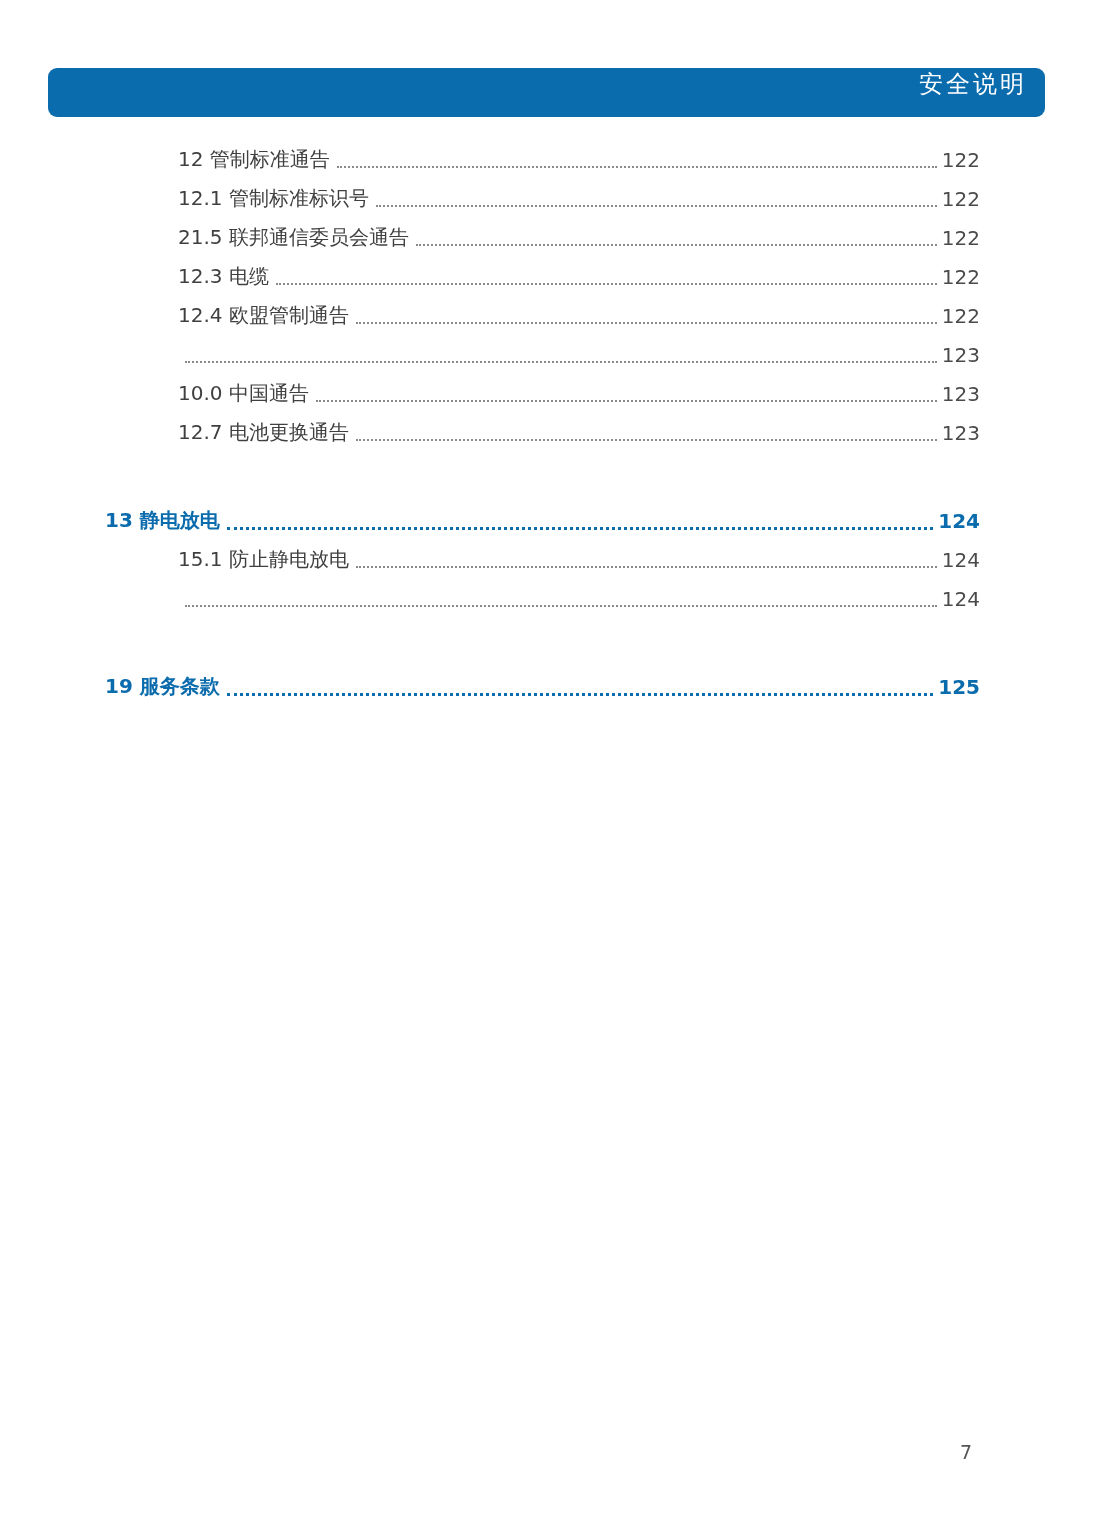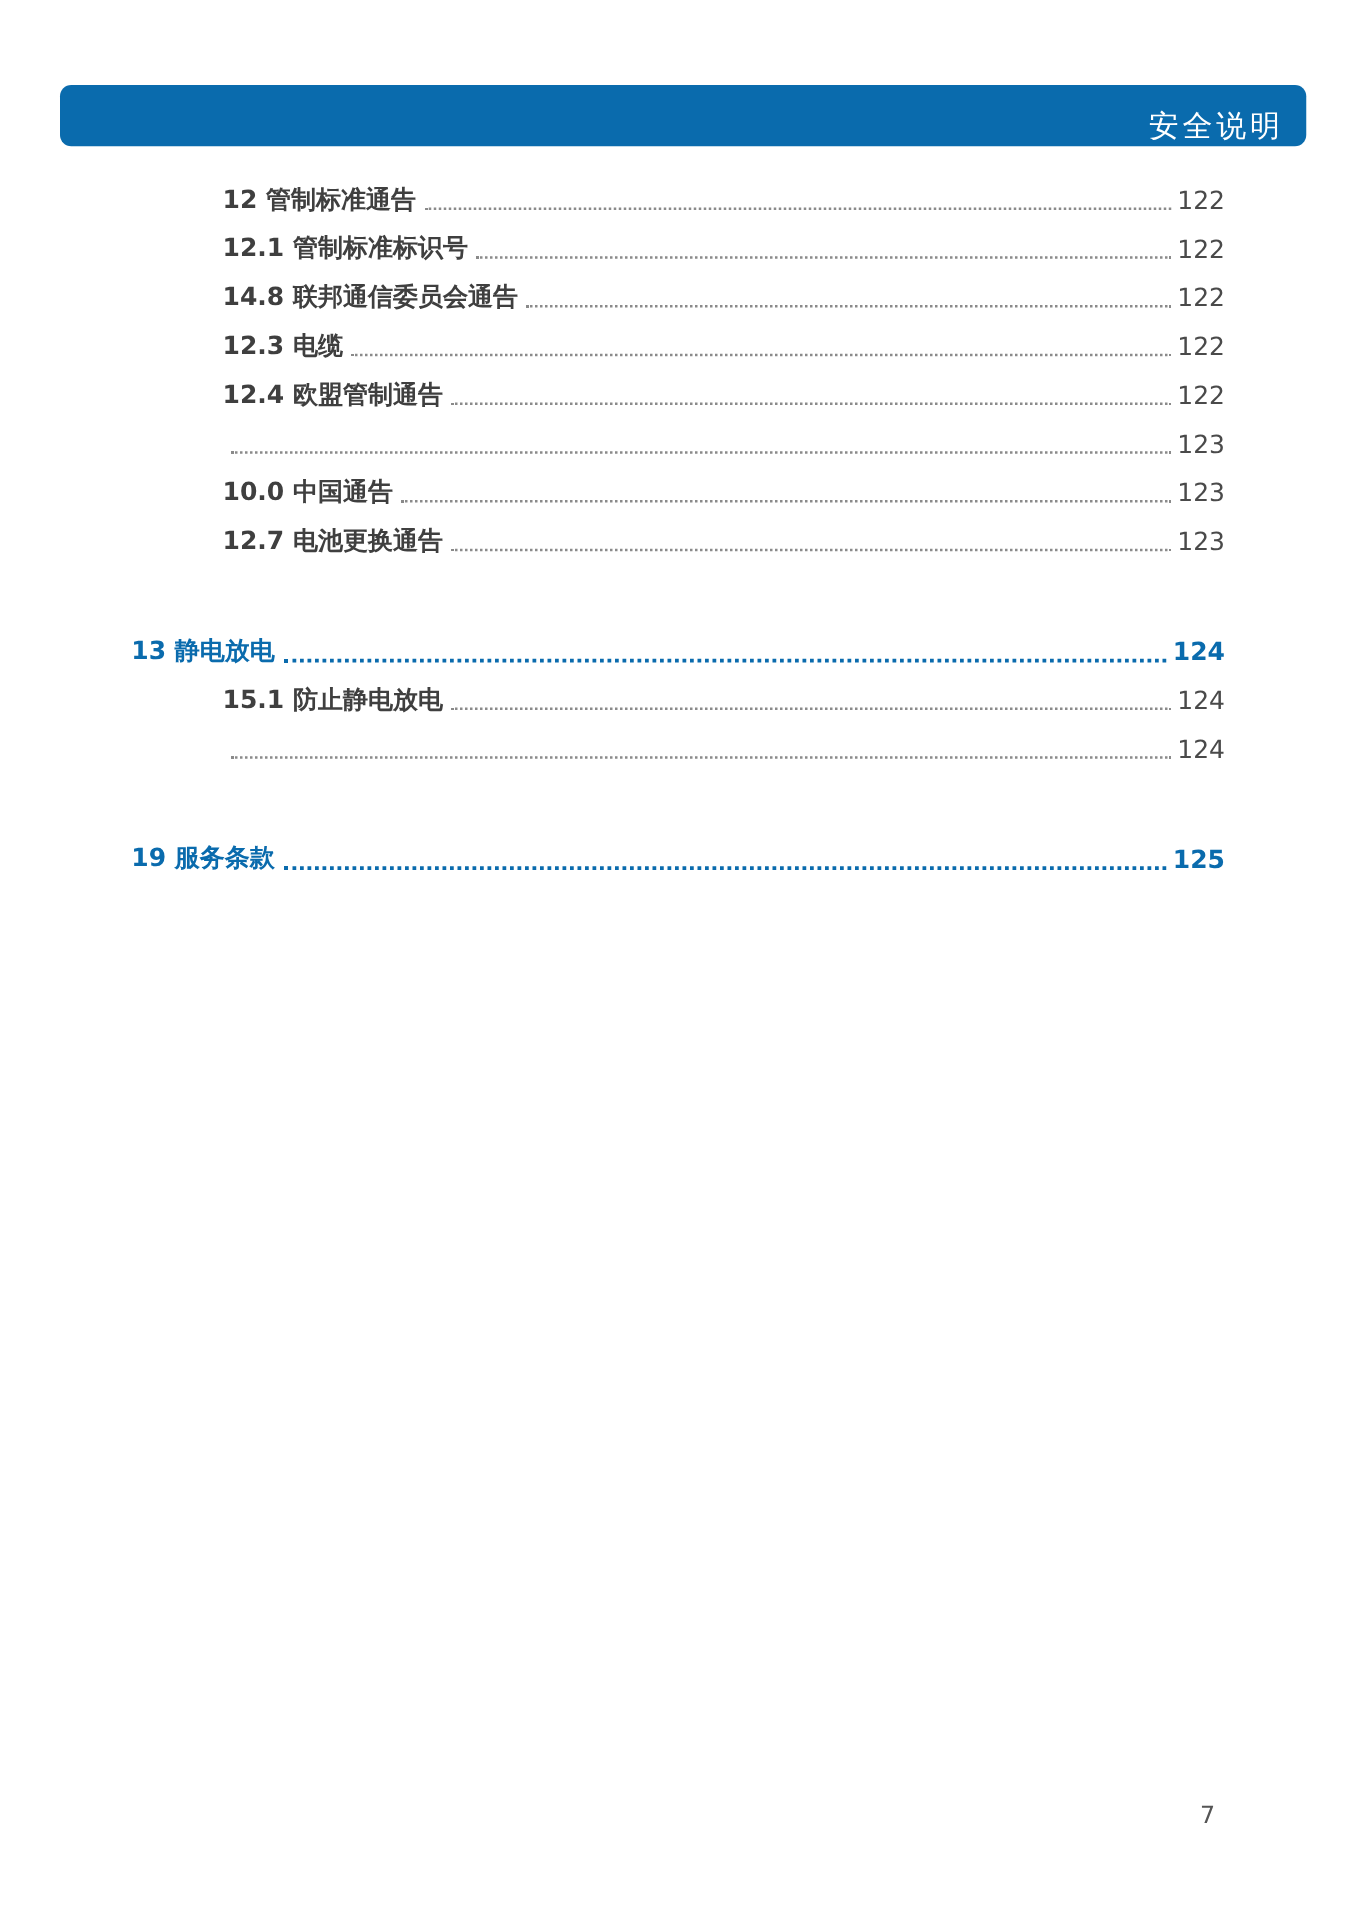--- a/index.html
+++ b/index.html
@@ -11,21 +11,21 @@
     position: relative;
     overflow: hidden;
   }
   .header-bar {
     position: absolute;
     left: 48px; top: 68px;
     width: 997px; height: 49px;
     background: #0a6bad;
     border-radius: 9px;
     display: flex;
-    align-items: flex-end;
+    align-items: flex-start;
     justify-content: flex-end;
     padding-right: 18px;
     padding-left: 18px;
   }
   .header-title {
     color: #ffffff;
     font-size: 24px;
     letter-spacing: 3px;
     font-weight: 400;
   }
@@ -35,21 +35,21 @@
     width: 875px; 
   }
   .toc-row {
     display: flex;
     align-items: center;
     height: 39px;
     font-size: 20px;
     color: #3f3f3f;
   }
   .toc-row.indent1 { padding-left: 73px; }
-  .toc-label { white-space: nowrap; font-weight: bold; }
+  .toc-label { white-space: nowrap; }
   .leader {
     flex: 1;
     height: 0;
     border-bottom: 2px dotted #8a8a8a;
     align-self: flex-end;
     margin: 0 5px 11px 7px;
   }
   .toc-page { white-space: nowrap; color: #4a4a4a; }
   .toc-row.emphasis { color: #0a6bad; font-weight: bold; margin-top: 12px; }
   .toc-row.emphasis .toc-page { color: #0a6bad; }
@@ -79,21 +79,21 @@
     <span class="toc-page">122</span>
   </div>
 
   <div class="toc-row indent1">
     <span class="toc-label">12.1 管制标准标识号</span>
     <span class="leader"></span>
     <span class="toc-page">122</span>
   </div>
 
   <div class="toc-row indent1">
-    <span class="toc-label">14.8 联邦通信委员会通告</span>
+    <span class="toc-label">21.5 联邦通信委员会通告</span>
     <span class="leader"></span>
     <span class="toc-page">122</span>
   </div>
 
   <div class="toc-row indent1">
     <span class="toc-label">12.3 电缆</span>
     <span class="leader"></span>
     <span class="toc-page">122</span>
   </div>
 

